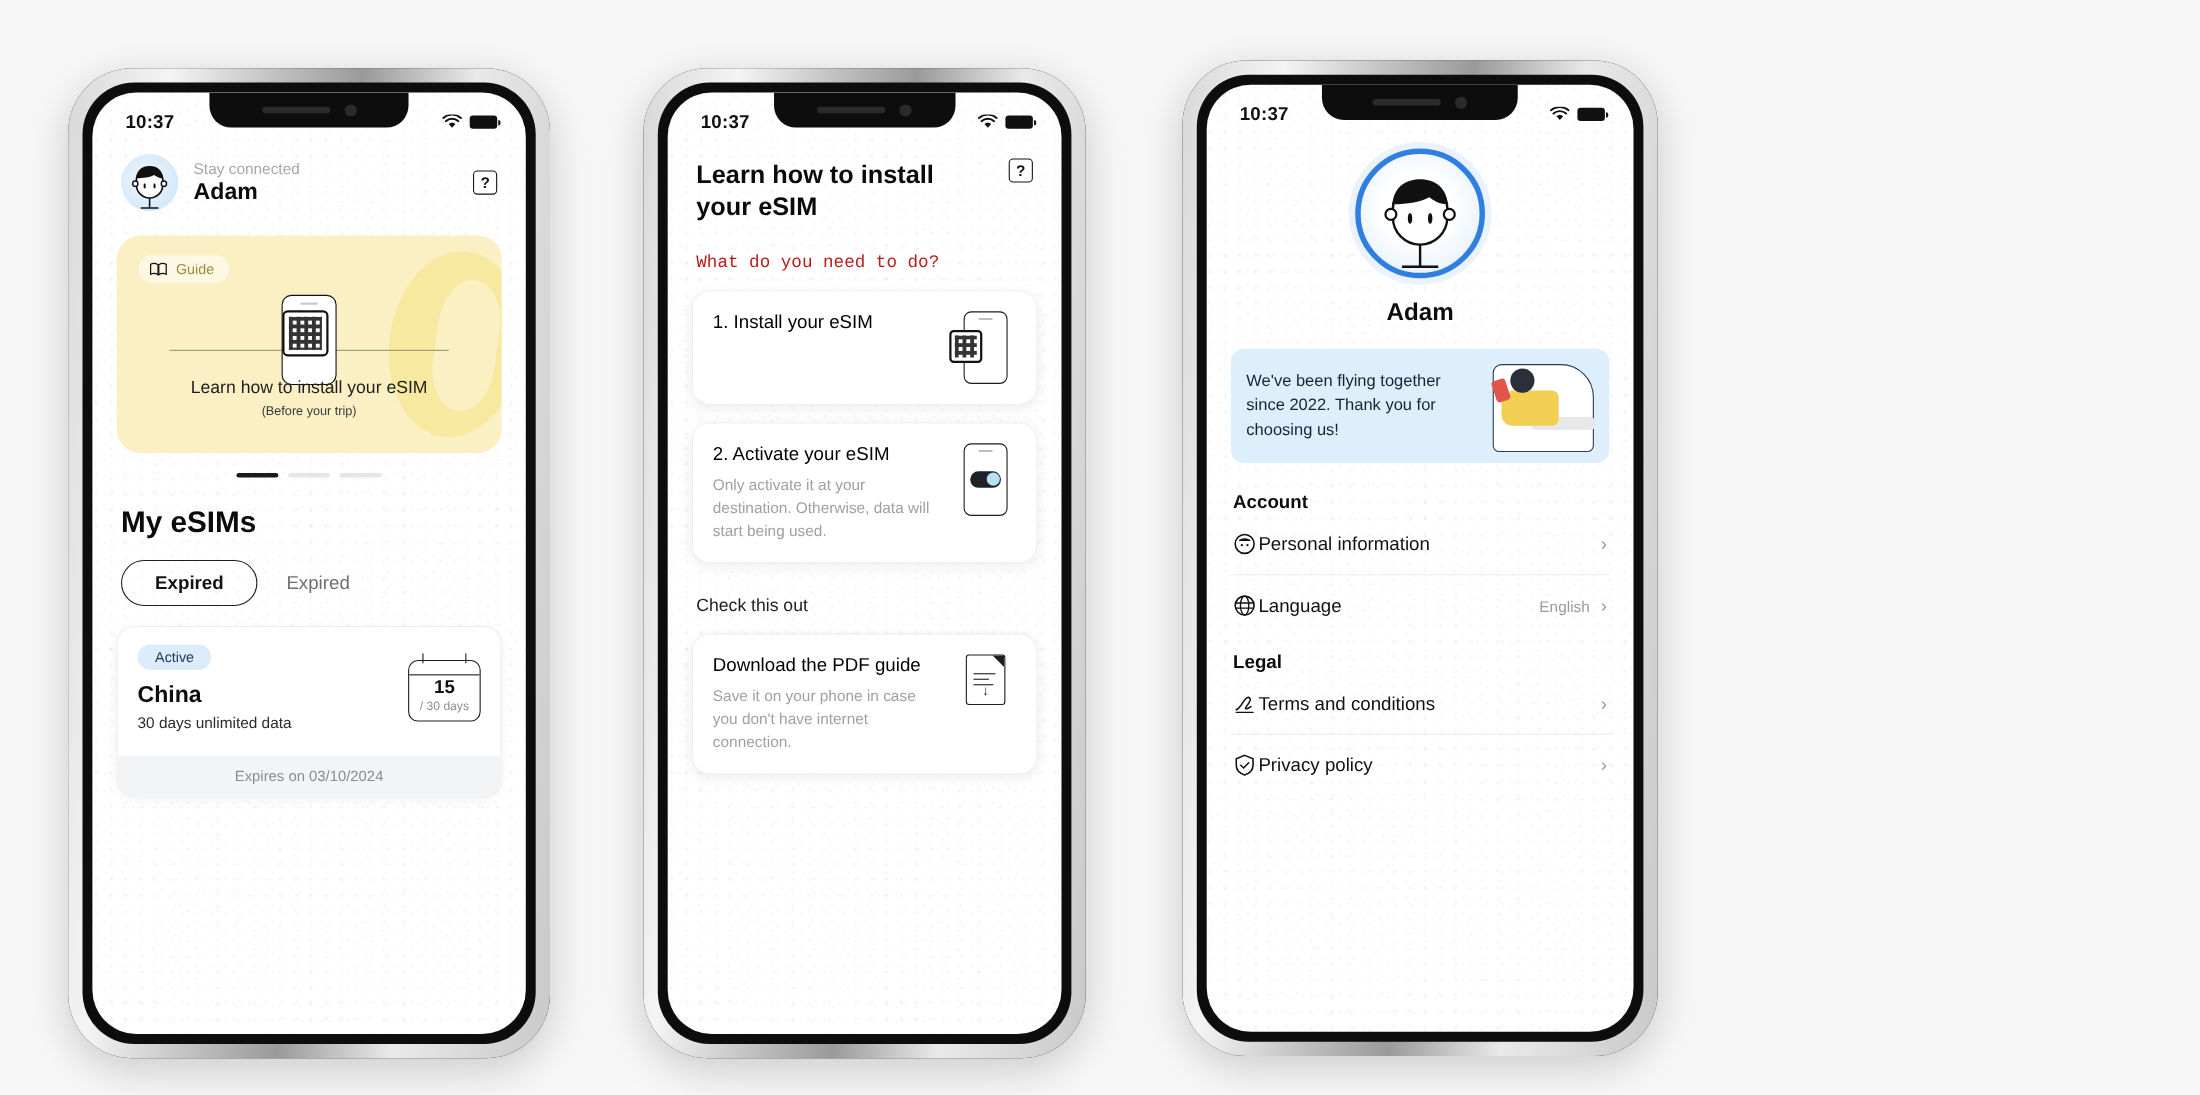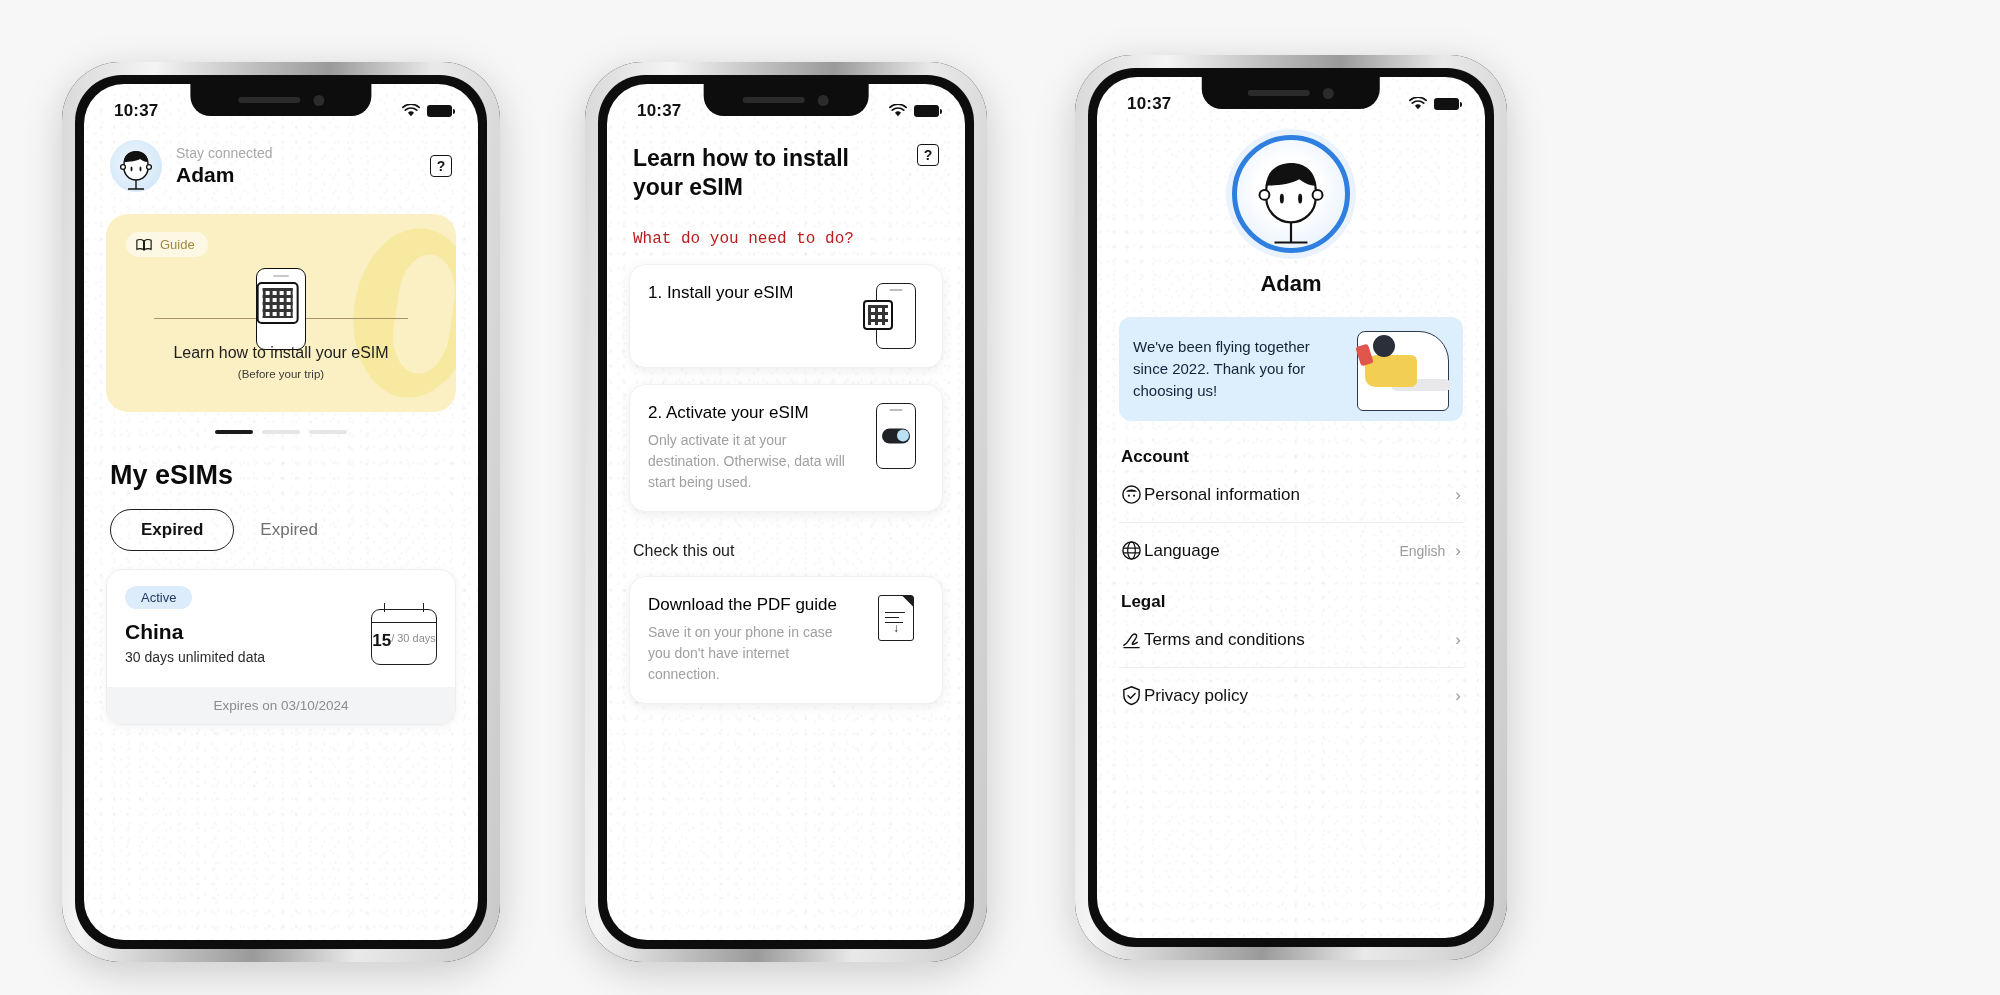--- a/index.html
+++ b/index.html
@@ -155,31 +155,31 @@
   .tab-plain { font-size: 17px; color: #6f6f6f; }
 
   .esim-card {
     margin-top: 18px;
     background: #fff;
     border: 1px solid #eeeeee;
     border-radius: 16px;
     box-shadow: 0 2px 10px rgba(0,0,0,.05);
     overflow: hidden;
   }
-  .esim-body { padding: 16px 18px 22px 18px; display:flex; align-items:flex-end; justify-content:space-between;gap:24px; }
+  .esim-body { padding: 16px 18px 22px 18px; display:flex; align-items:flex-start; justify-content:space-between;gap:24px; }
   .status-badge {
     display:inline-block; background:#dcecfb; color:#203a5c;
     font-size: 13px; border-radius: 12px; padding: 4px 16px; margin-bottom: 10px;
   }
   .esim-country { font-size: 21px; font-weight: bold; color:#0c0c0c; line-height:1.2; }
   .esim-plan { font-size: 14px; color: #2b2b2b; margin-top: 5px; }
   .cal {
     width: 66px; height: 56px; border: 1.4px solid #1f1f1f; border-radius: 9px;
     position: relative; background:#fff; margin-top: 14px;
-    display:flex; flex-direction:row; align-items:center; justify-content:center;
+    display:flex; flex-direction:column; align-items:center; justify-content:center;
   }
   .cal::before { content:""; position:absolute; top:-7px; left:12px; width:1.4px; height:9px; background:#1f1f1f; }
   .cal::after  { content:""; position:absolute; top:-7px; right:12px; width:1.4px; height:9px; background:#1f1f1f; }
   .cal .rule { position:absolute; top:12px; left:0; right:0; height:1.2px; background:#1f1f1f; }
   .cal .num { font-size: 17px; font-weight: bold; color:#111; margin-top: 8px; line-height:1; }
   .cal .den { font-size: 11px; color:#8d8d8d; margin-top: 3px; }
   .esim-footer {
     background: #f3f4f5; text-align:center; padding: 11px 0;
     font-size: 13.5px; color: #8c8c8c;
   }

